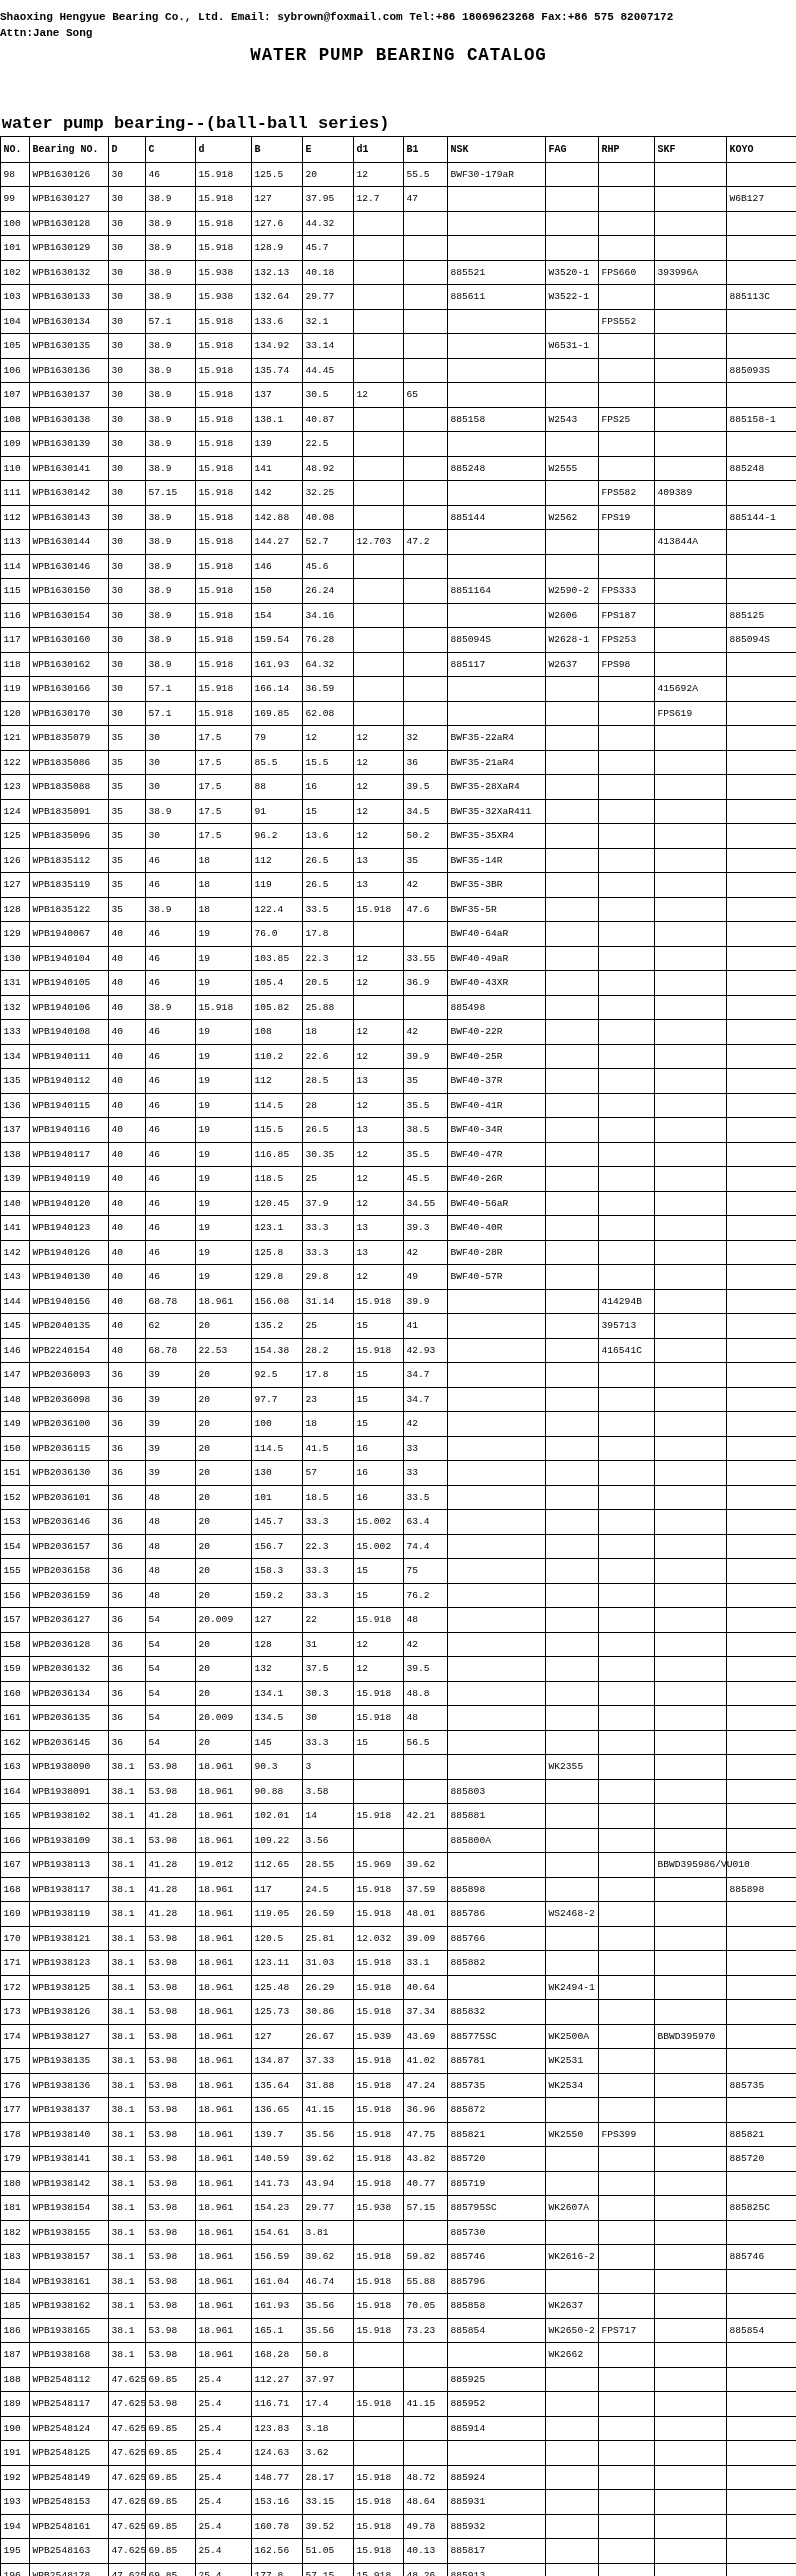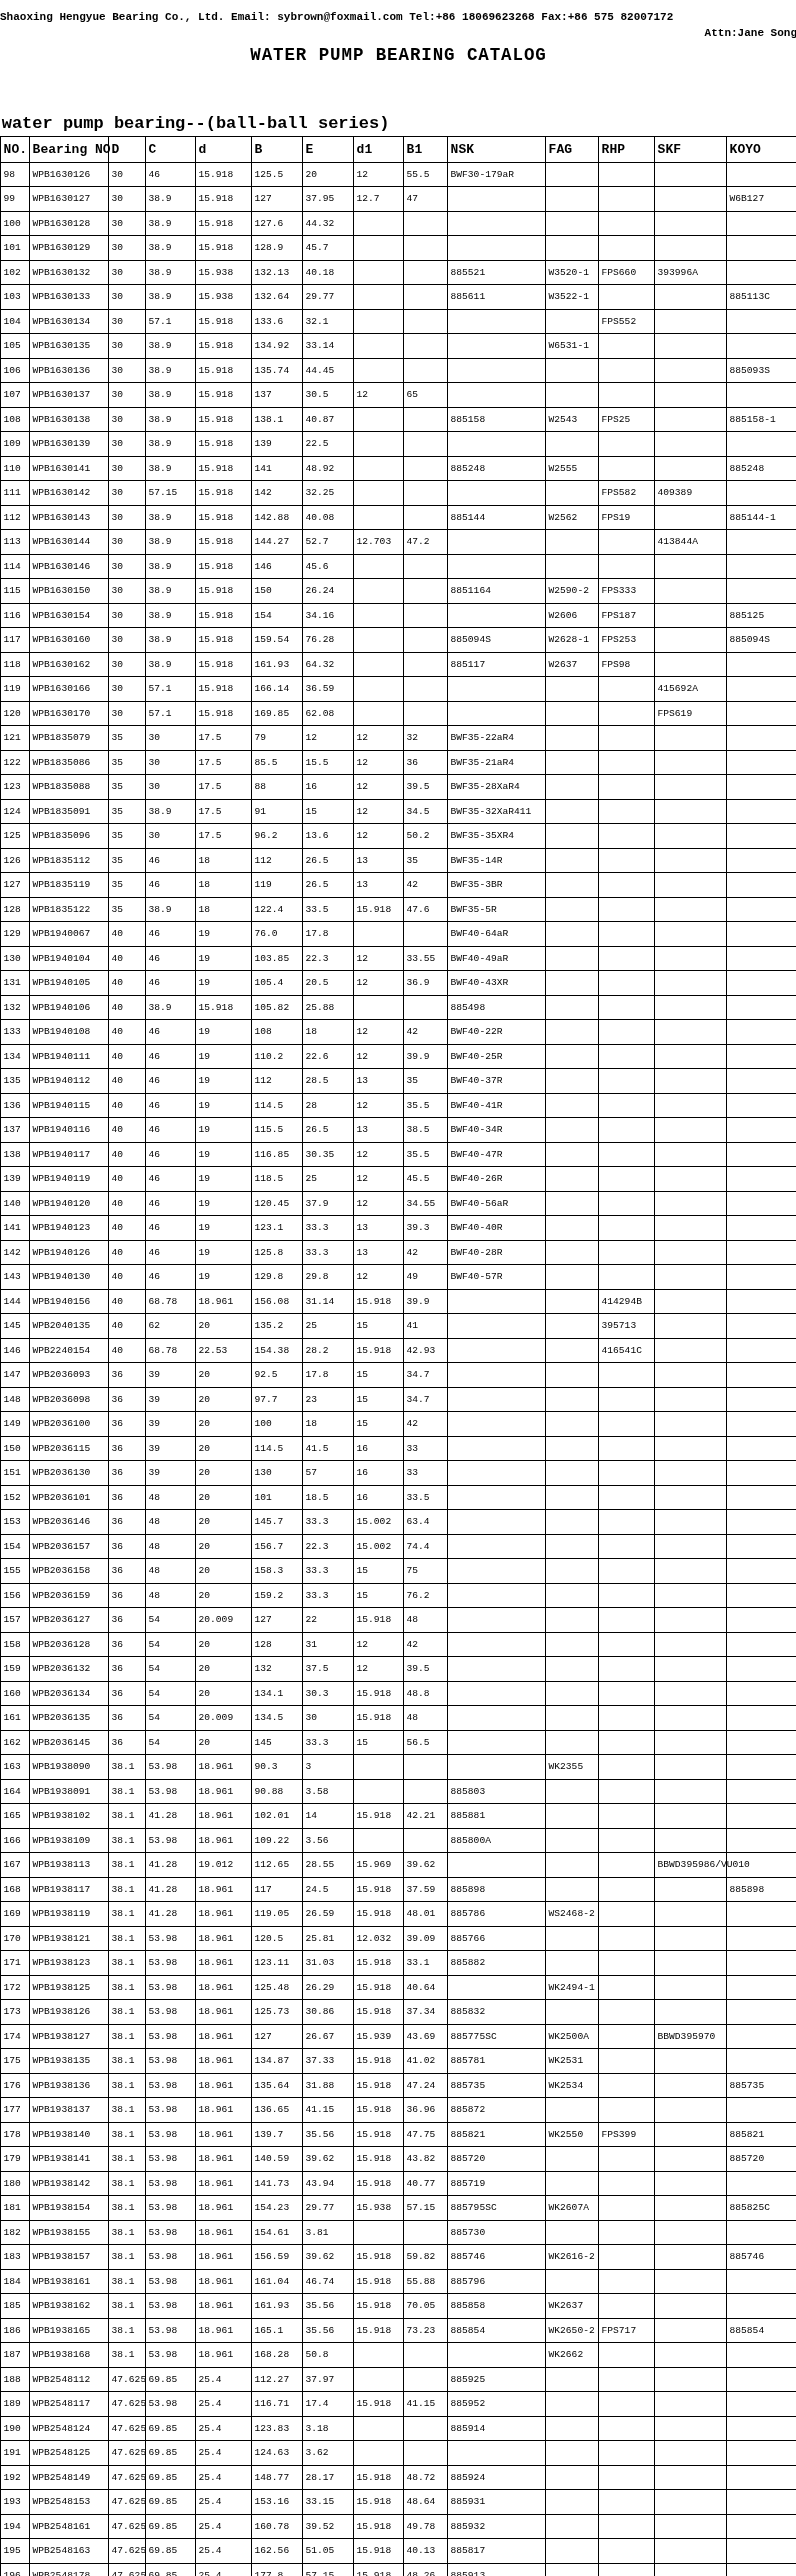--- a/index.html
+++ b/index.html
@@ -6,21 +6,21 @@
   body{
     width:797px;
     font-family:"Liberation Mono","DejaVu Sans Mono",monospace;
     color:#000;
   }
   .page-header{height:103px;box-sizing:border-box;padding-top:8.7px;}
   .company-line{
     text-align:left;font-size:11px;font-weight:bold;
     white-space:nowrap;letter-spacing:0px;line-height:1.5;
   }
-  .attn-line{text-align:right;font-size:11px;font-weight:bold;line-height:1.6;}
+  .attn-line{text-align:left;font-size:11px;font-weight:bold;line-height:1.6;}
   .page-title{
     text-align:center;font-size:17.5px;font-weight:bold;
     letter-spacing:0.9px;margin-top:1px;line-height:1.3;
   }
   .series-label{
     font-size:17px;font-weight:bold;
     padding:0 0 0.9px 1.7px;margin-top:11.4px;
     line-height:1.2;
   }
   table.catalog{
@@ -30,21 +30,21 @@
   }
   table.catalog th, table.catalog td{
     border:0.9px solid #000;
     font-size:9.6px;
     padding:0 0 0 2.6px;
     text-align:left;
     vertical-align:middle;
     white-space:nowrap;
     box-sizing:border-box;
   }
-  table.catalog th{height:26px;font-weight:bold;font-size:13px;}
+  table.catalog th{height:26px;font-weight:bold;font-size:10px;}
   table.catalog td{height:24.5px;font-weight:normal;}
 </style>
 </head>
 <body>
 
 <div class="page-header">
   <div class="company-line">Shaoxing Hengyue Bearing Co., Ltd. Email: sybrown@foxmail.com Tel:+86 18069623268 Fax:+86 575 82007172</div>
   <div class="attn-line">Attn:Jane Song</div>
   <div class="page-title">WATER PUMP BEARING CATALOG</div>
 </div>

